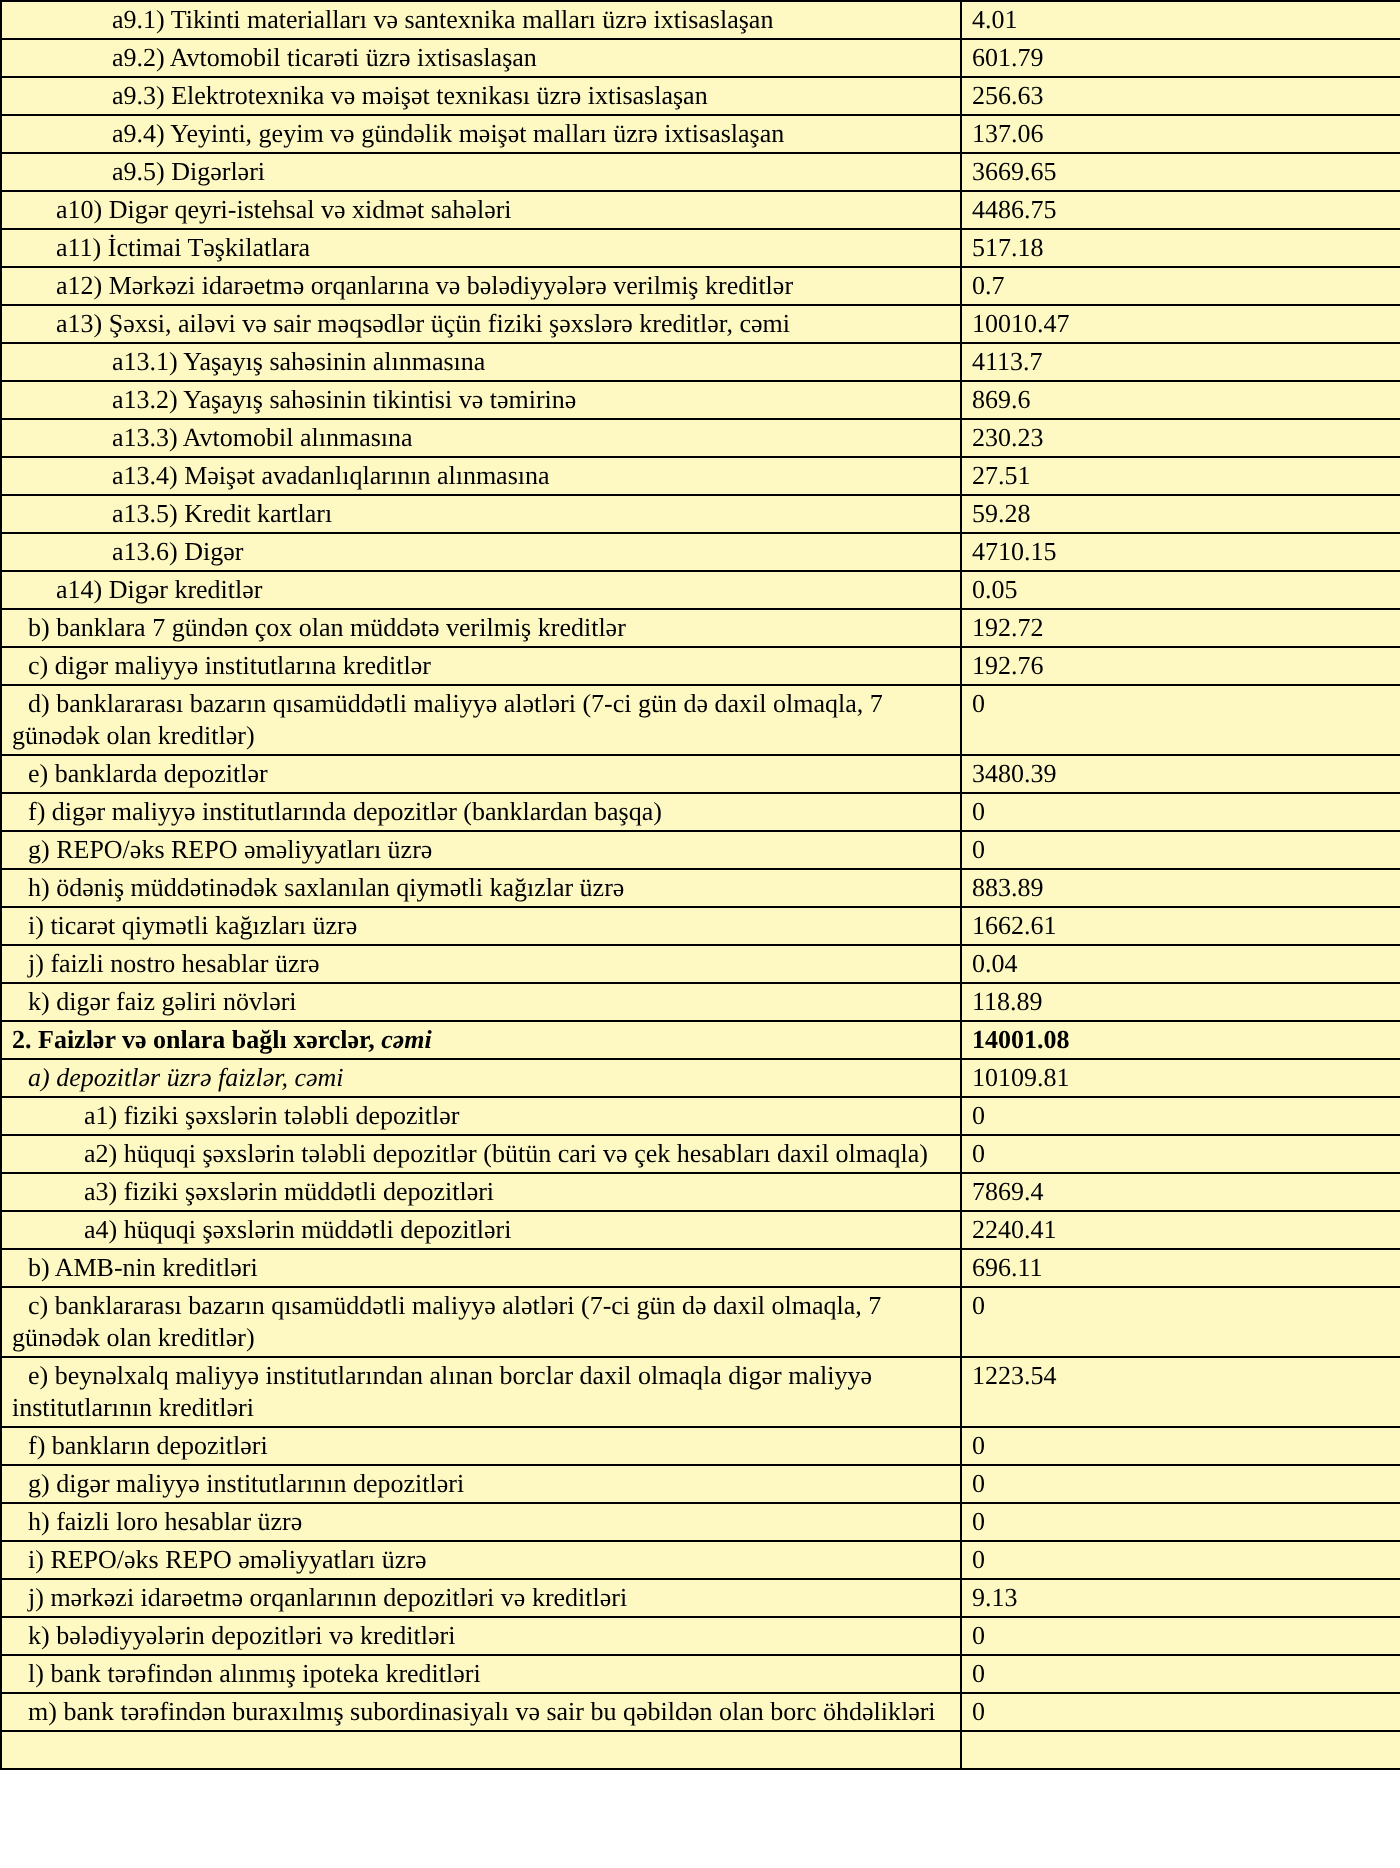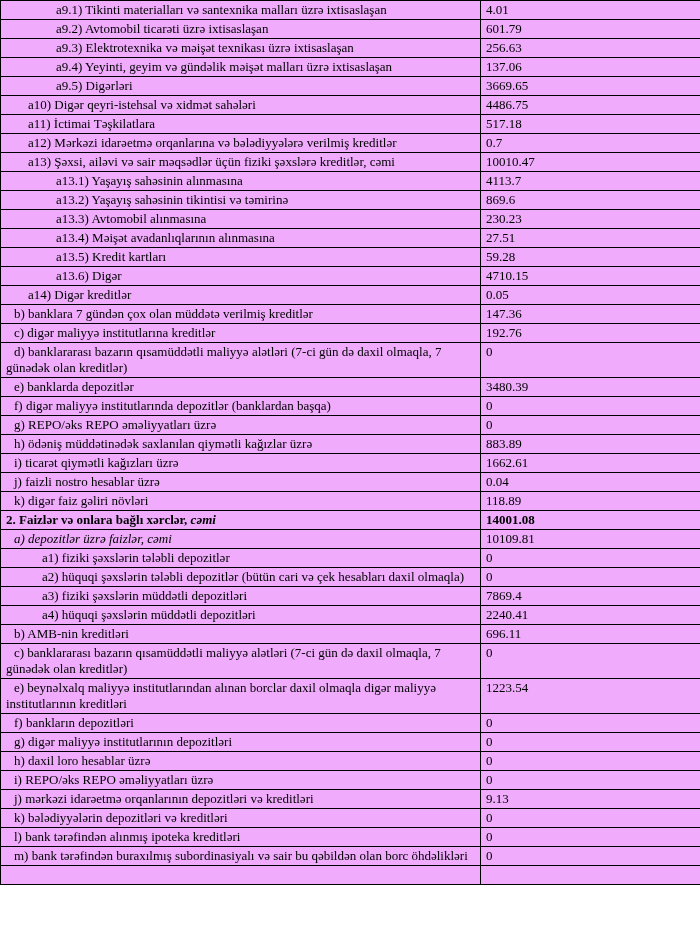--- a/index.html
+++ b/index.html
@@ -10,21 +10,21 @@
     width: 700px;
     height: 934px;
     overflow: hidden;
     background: #ffffff;
     font-family: "Liberation Serif", serif;
   }
   table.report {
     border-collapse: collapse;
     table-layout: fixed;
     width: 700px;
-    background: #f0abfc;
+    background: #fef9c3;
     color: #000000;
     font-size: 13px;
   }
   table.report td {
     border: 1px solid #000000;
     vertical-align: top;
     line-height: 16px;
     padding: 1px 4px 1px 5px;
     overflow: hidden;
   }
@@ -106,21 +106,21 @@
       <tr>
         <td class="label-cell ind4"><span>a13.6) Digər</span></td>
         <td class="value-cell">4710.15</td>
       </tr>
       <tr>
         <td class="label-cell ind2"><span>a14) Digər kreditlər</span></td>
         <td class="value-cell">0.05</td>
       </tr>
       <tr>
         <td class="label-cell ind1"><span>b) banklara 7 gündən çox olan müddətə verilmiş kreditlər</span></td>
-        <td class="value-cell">147.36</td>
+        <td class="value-cell">192.72</td>
       </tr>
       <tr>
         <td class="label-cell ind1"><span>c) digər maliyyə institutlarına kreditlər</span></td>
         <td class="value-cell">192.76</td>
       </tr>
       <tr>
         <td class="label-cell ind1"><span>d) banklararası bazarın qısamüddətli maliyyə alətləri (7-ci gün də daxil olmaqla, 7 günədək olan kreditlər)</span></td>
         <td class="value-cell">0</td>
       </tr>
       <tr>
@@ -189,21 +189,21 @@
       </tr>
       <tr>
         <td class="label-cell ind1"><span>f) bankların depozitləri</span></td>
         <td class="value-cell">0</td>
       </tr>
       <tr>
         <td class="label-cell ind1"><span>g) digər maliyyə institutlarının depozitləri</span></td>
         <td class="value-cell">0</td>
       </tr>
       <tr>
-        <td class="label-cell ind1"><span>h) daxil loro hesablar üzrə</span></td>
+        <td class="label-cell ind1"><span>h) faizli loro hesablar üzrə</span></td>
         <td class="value-cell">0</td>
       </tr>
       <tr>
         <td class="label-cell ind1"><span>i) REPO/əks REPO əməliyyatları üzrə</span></td>
         <td class="value-cell">0</td>
       </tr>
       <tr>
         <td class="label-cell ind1"><span>j) mərkəzi idarəetmə orqanlarının depozitləri və kreditləri</span></td>
         <td class="value-cell">9.13</td>
       </tr>

